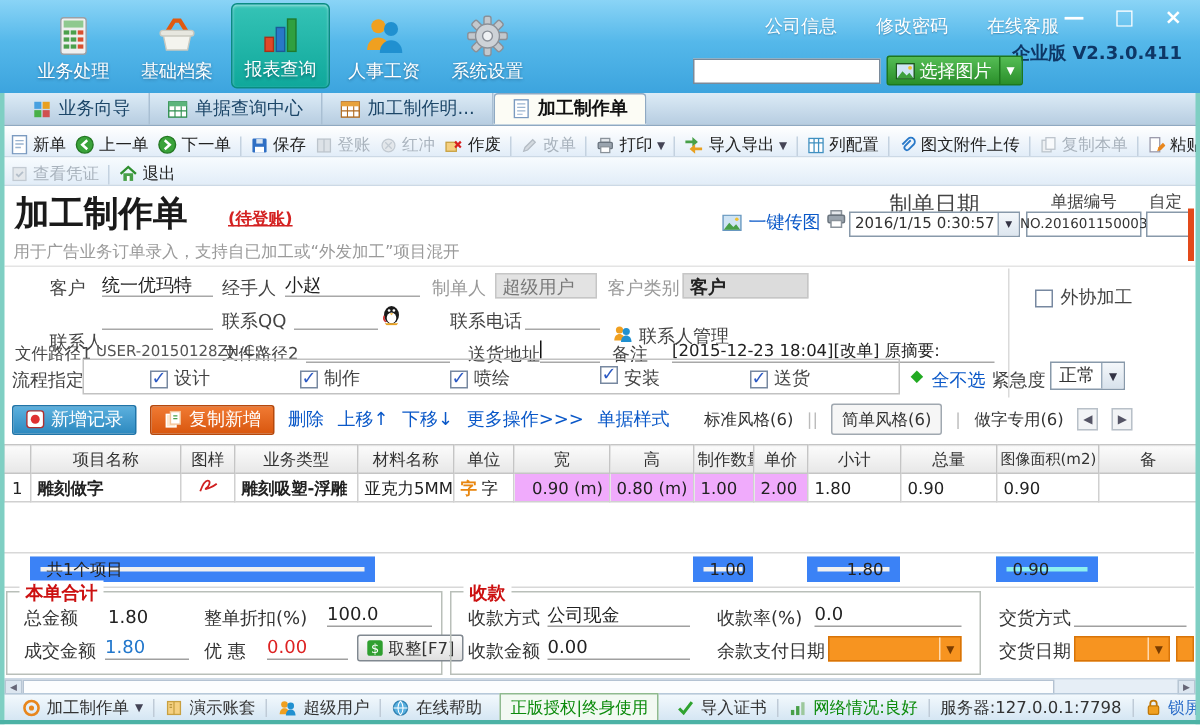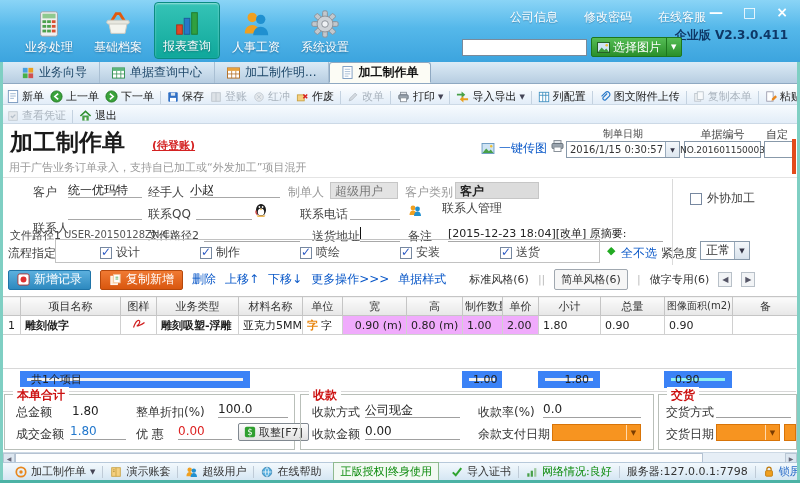--- a/index.html
+++ b/index.html
@@ -438,21 +438,21 @@
   </div>
   <span class="abs i" style="left:550px;top:139px">
       <svg width="15" height="14" viewBox="0 0 14 14">
         <rect x="3.5" y="1.5" width="7" height="3" fill="#e4e8ec" stroke="#8a929a"></rect>
         <rect x="1.5" y="4.5" width="11" height="5" rx="1" fill="#9aa4ae" stroke="#6a747e"></rect>
         <rect x="3.5" y="8" width="7" height="4.5" fill="#fff" stroke="#8a929a"></rect>
       </svg>
     </span>
   <span class="abs" style="left:571px;top:140px;color:#2277cc;font-weight:bold;font-size:11px">0</span>
 
-  <div class="abs lbl" style="left:566px;top:127px;width:114px;text-align:center;font-size:10px">制单日期</div>
+  <div class="abs lbl" style="left:566px;top:127px;width:114px;text-align:center;font-size:15px">制单日期</div>
   <div class="abs smallbox" style="left:566px;top:141px;width:114px">
     <span style="padding-left:3px">2016/1/15 0:30:57</span>
     <span class="dd">▼</span>
   </div>
   <div class="abs lbl" style="left:684px;top:127px;width:77px;text-align:center;font-size:11px">单据编号</div>
   <div class="abs smallbox" style="left:684px;top:141px;width:77px;font-size:9px;justify-content:center">
       <span>NO.201601150003</span>
     </div>
   <div class="abs lbl" style="left:766px;top:127px;font-size:11px">自定</div>
   <div class="abs smallbox" style="left:764px;top:141px;width:32px"></div>
@@ -485,21 +485,21 @@
         <ellipse cx="7" cy="10" rx="3.2" ry="3.6" fill="#fff"></ellipse>
         <circle cx="5.4" cy="5" r="0.9" fill="#fff"></circle>
         <circle cx="8.6" cy="5" r="0.9" fill="#fff"></circle>
         <path d="M5.8 6.8h2.4L7 8.2z" fill="#f0b030"></path>
         <path d="M2.5 13.5h9l-1.2 1.3H3.7z" fill="#e8a020"></path>
         <path d="M2.2 8.5c-.6 1.8 0 3.4 1.2 4" stroke="#d03030" stroke-width="1.1" fill="none"></path>
       </svg>
     </span>
   <div class="abs lbl" style="left:300px;top:206px">联系电话</div>
   <div class="abs fld" style="left:350px;top:204px;width:50px"></div>
-  <div class="abs" style="left:408px;top:200px;display:flex;align-items:flex-end;gap:20px">
+  <div class="abs" style="left:408px;top:216px;display:flex;align-items:flex-start;gap:4px">
     <span class="i">
         <svg width="14" height="13" viewBox="0 0 14 13">
           <circle cx="5" cy="4" r="2.4" fill="#f0a020"></circle>
           <path d="M1.5 11c0-3 1.7-4.4 3.5-4.4S8.5 8 8.5 11z" fill="#f0a020"></path>
           <circle cx="9.5" cy="5" r="2.4" fill="#2090d0"></circle>
           <path d="M6 12c0-3 1.7-4.4 3.5-4.4S13 9 13 12z" fill="#2090d0"></path>
         </svg>
       </span>
     <span class="lbl">联系人管理</span>
   </div>
@@ -520,21 +520,21 @@
       <span class="lbl">设计</span>
     </div>
   <div class="abs" style="left:200px;top:244px;display:flex;gap:4px;align-items:center">
       <span class="cb on"></span>
       <span class="lbl">制作</span>
     </div>
   <div class="abs" style="left:300px;top:244px;display:flex;gap:4px;align-items:center">
       <span class="cb on"></span>
       <span class="lbl">喷绘</span>
     </div>
-  <div class="abs" style="left:400px;top:244px;display:flex;gap:4px;align-items:center">
+  <div class="abs" style="left:400px;top:244px;display:flex;gap:4px;align-items:flex-start">
       <span class="cb on"></span>
       <span class="lbl">安装</span>
     </div>
   <div class="abs" style="left:500px;top:244px;display:flex;gap:4px;align-items:center">
       <span class="cb on"></span>
       <span class="lbl">送货</span>
     </div>
   <span class="abs" style="left:607px;top:244px;color:#22aa22;font-size:11px">◆</span>
   <span class="abs link" style="left:621px;top:245px">全不选</span>
   <span class="abs lbl" style="left:661px;top:245px">紧急度</span>
@@ -670,23 +670,20 @@
   <span class="abs pl" style="left:478px;top:404px">收款率(%)</span>
   <div class="abs uline pv" style="left:543px;top:402px;width:98px">0.0</div>
   <span class="abs pl" style="left:312px;top:426px">收款金额</span>
   <div class="abs uline pv" style="left:365px;top:424px;width:95px">0.00</div>
   <span class="abs pl" style="left:478px;top:426px">余款支付日期</span>
   <div class="abs orangebox" style="left:552px;top:424px;width:89px">
     <span style="padding-left:4px"></span>
     <span class="dd">▼</span>
   </div>
 
-  <div class="panel" style="left:658px;top:394px;width:139px">
-    <span class="legend">交货</span>
-  </div>
   <span class="abs pl" style="left:666px;top:404px">交货方式</span>
   <div class="abs uline pv" style="left:716px;top:402px;width:75px"></div>
   <span class="abs pl" style="left:666px;top:426px">交货日期</span>
   <div class="abs orangebox" style="left:716px;top:424px;width:64px">
     <span></span>
     <span class="dd">▼</span>
   </div>
   <div class="abs orangebox" style="left:784px;top:424px;width:12px"></div>
 
   <div class="hscroll">

